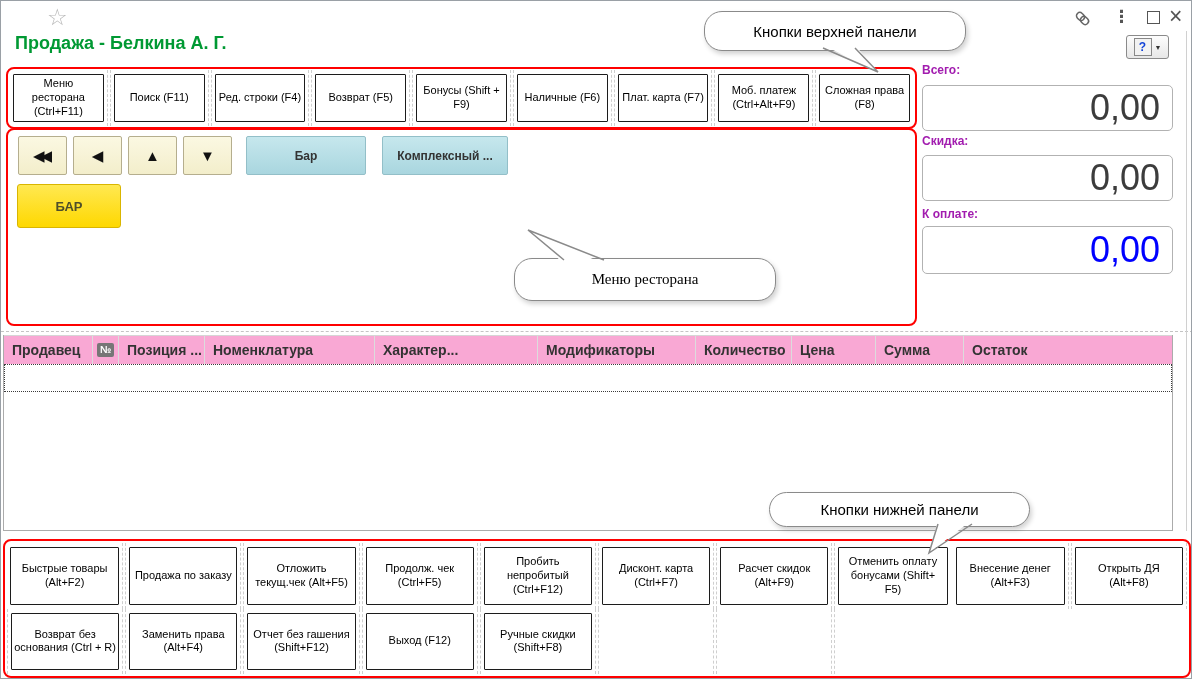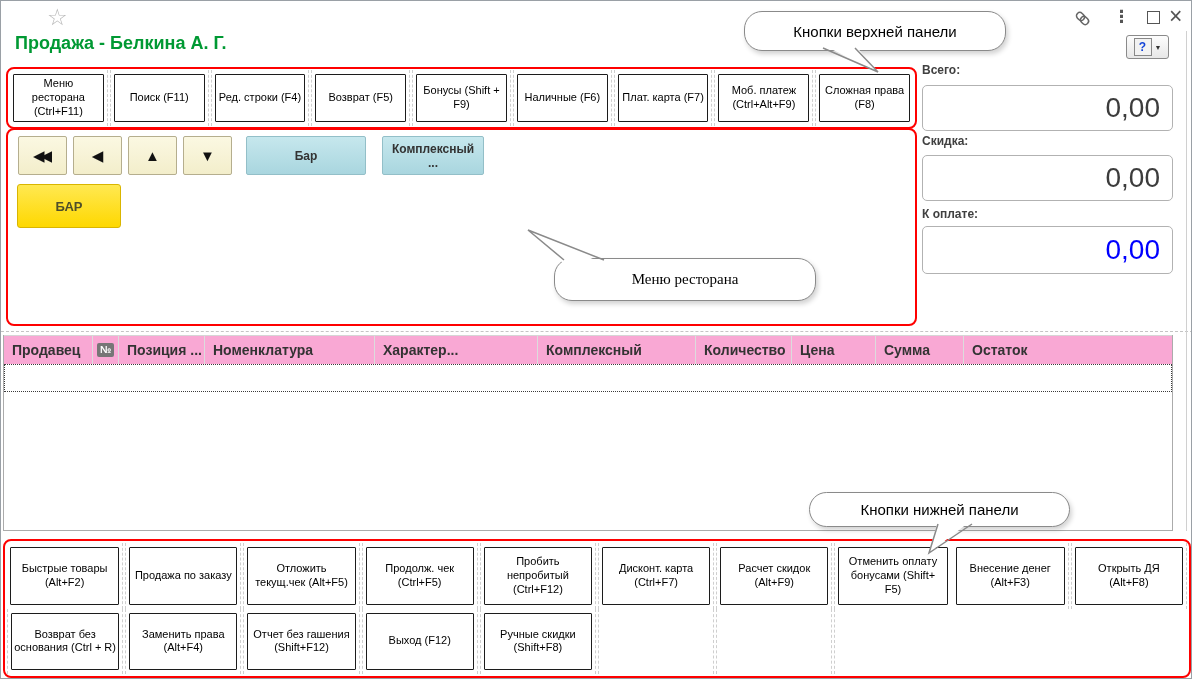--- a/index.html
+++ b/index.html
@@ -37,29 +37,29 @@
     display:flex;align-items:center;justify-content:center;padding:1px 2px;min-width:0;}
   
   .nav-row{position:absolute;left:4px;top:6px;display:flex;align-items:flex-start;}
   .nav-btn{width:49px;height:39px;margin-left:6px;border:1px solid #b5ae8e;border-radius:2px;
     background:linear-gradient(#fbf8e2,#f3eecb);display:flex;align-items:center;justify-content:center;
     font-size:15px;color:#111;padding:0;}
   .nav-glyph.dbl{letter-spacing:-4px;padding-right:4px;}
   .cat-btn{height:39px;border:1px solid #93bfc8;border-radius:2px;color:#333;font-weight:bold;font-size:12px;
     background:linear-gradient(#c6e7ed,#a9d6df);display:flex;align-items:center;justify-content:center;padding:0 6px;}
   .cat-bar{width:120px;margin-left:14px;}
-  .cat-complex{width:102px;margin-left:16px;}
+  .cat-complex{width:126px;margin-left:16px;}
   .quick-btn{position:absolute;left:9px;top:54px;width:104px;height:44px;
     border:1px solid #d9b500;border-radius:3px;background:linear-gradient(#ffe851,#fed800);
     font-weight:bold;font-size:13px;color:#4f4f2a;display:flex;align-items:center;justify-content:center;}
   
-  .tot-label{position:absolute;left:921px;font-size:12px;font-weight:bold;color:#404040;}
+  .tot-label{position:absolute;left:921px;font-size:12px;font-weight:bold;color:#a21caf;}
   .tot-box{position:absolute;left:921px;width:251px;height:46px;border:1px solid #b2b2b2;border-radius:5px;
     background:#fff;display:flex;align-items:center;justify-content:flex-end;padding-right:12px;
-    font-size:28px;color:#3c3c3c;box-sizing:border-box;}
+    font-size:36px;color:#3c3c3c;box-sizing:border-box;}
   .tot-box.payable{color:#0000ff;}
   
   .h-splitter{position:absolute;left:0;top:330px;width:1192px;border-top:1px dashed #c4c4c4;}
   .right-edge{position:absolute;left:1185px;top:30px;height:500px;border-left:1px solid #d0d0d0;}
   
   .grid{position:absolute;left:2px;top:334px;width:1170px;height:196px;
     border-left:1px solid #ababab;border-right:1px solid #ababab;border-bottom:1px solid #ababab;
     box-sizing:border-box;background:#fff;}
   .grid-head{display:grid;height:28px;background:#f9a8d4;border-top:1px solid #d6d6d6;
     grid-template-columns:89px 26px 86px 170px 163px 158px 96px 84px 88px auto;
@@ -67,21 +67,21 @@
   .gh-cell{padding-left:8px;white-space:nowrap;overflow:hidden;border-right:1px solid #dcdcdc;height:100%;
     display:flex;align-items:center;}
   .gh-cell:last-child{border-right:none;}
   .gh-num{justify-content:center;padding-left:0;}
   .num-badge{background:#767676;color:#fff;font-size:10px;font-weight:bold;
     padding:2px 3px;border-radius:2px;line-height:1;}
   .sel-row{height:26px;border:1px dotted #3a3a3a;margin:0;}
   
   .callout{position:absolute;background:#fff;border:1.5px solid #8a8a8a;border-radius:18px;
     box-shadow:2px 3px 5px rgba(0,0,0,0.18);display:flex;align-items:center;justify-content:center;
-    font-size:15px;color:#000;z-index:5;margin-left:40px;}
+    font-size:15px;color:#000;z-index:5;}
   .co-top{left:703px;top:10px;width:260px;height:38px;}
   .co-menu{left:513px;top:257px;width:260px;height:41px;font-family:Liberation Serif, serif;}
   .co-bottom{left:768px;top:491px;width:259px;height:33px;}
   .tails{position:absolute;left:0;top:0;width:1192px;height:679px;z-index:6;pointer-events:none;}
 </style>
 </head>
 <body>
 
 <span class="tb-icon star">☆</span>
 <span class="tb-icon link-icon">
@@ -165,21 +165,21 @@
 
 <div class="grid">
   <div class="grid-head">
     <div class="gh-cell">Продавец</div>
     <div class="gh-cell gh-num">
         <span class="num-badge">№</span>
       </div>
     <div class="gh-cell">Позиция ...</div>
     <div class="gh-cell">Номенклатура</div>
     <div class="gh-cell">Характер...</div>
-    <div class="gh-cell">Комплексный</div>
+    <div class="gh-cell">Модификаторы</div>
     <div class="gh-cell">Количество</div>
     <div class="gh-cell">Цена</div>
     <div class="gh-cell">Сумма</div>
     <div class="gh-cell">Остаток</div>
   </div>
   <div class="sel-row"></div>
 </div>
 
 <div class="red-box bottom-panel">
   <div class="cell c0">

